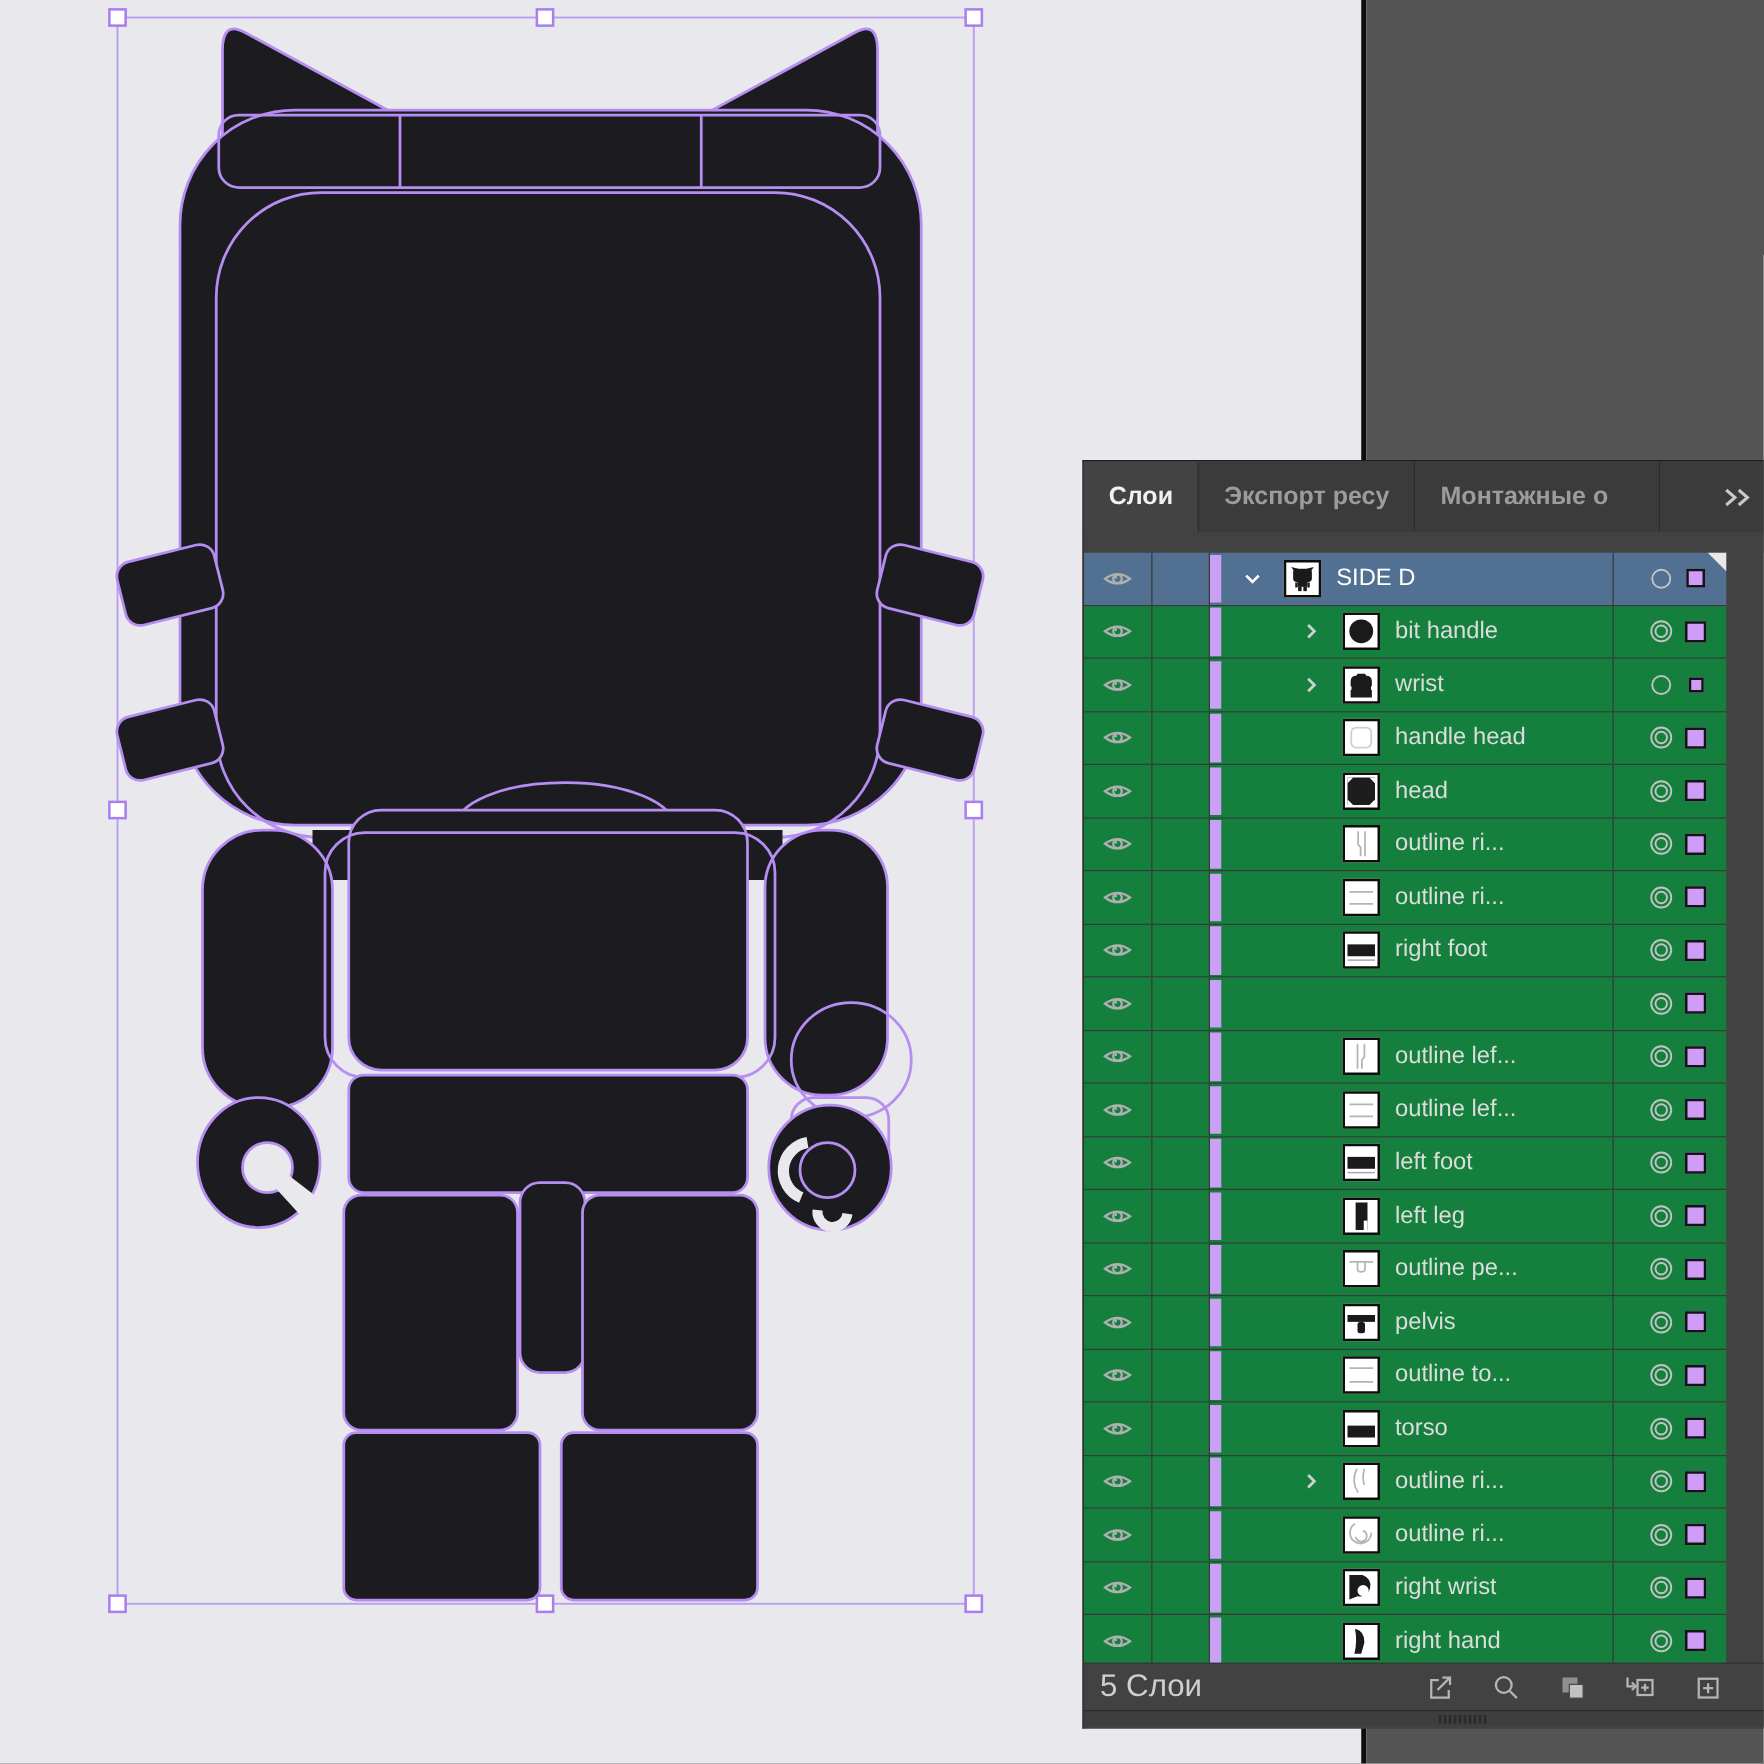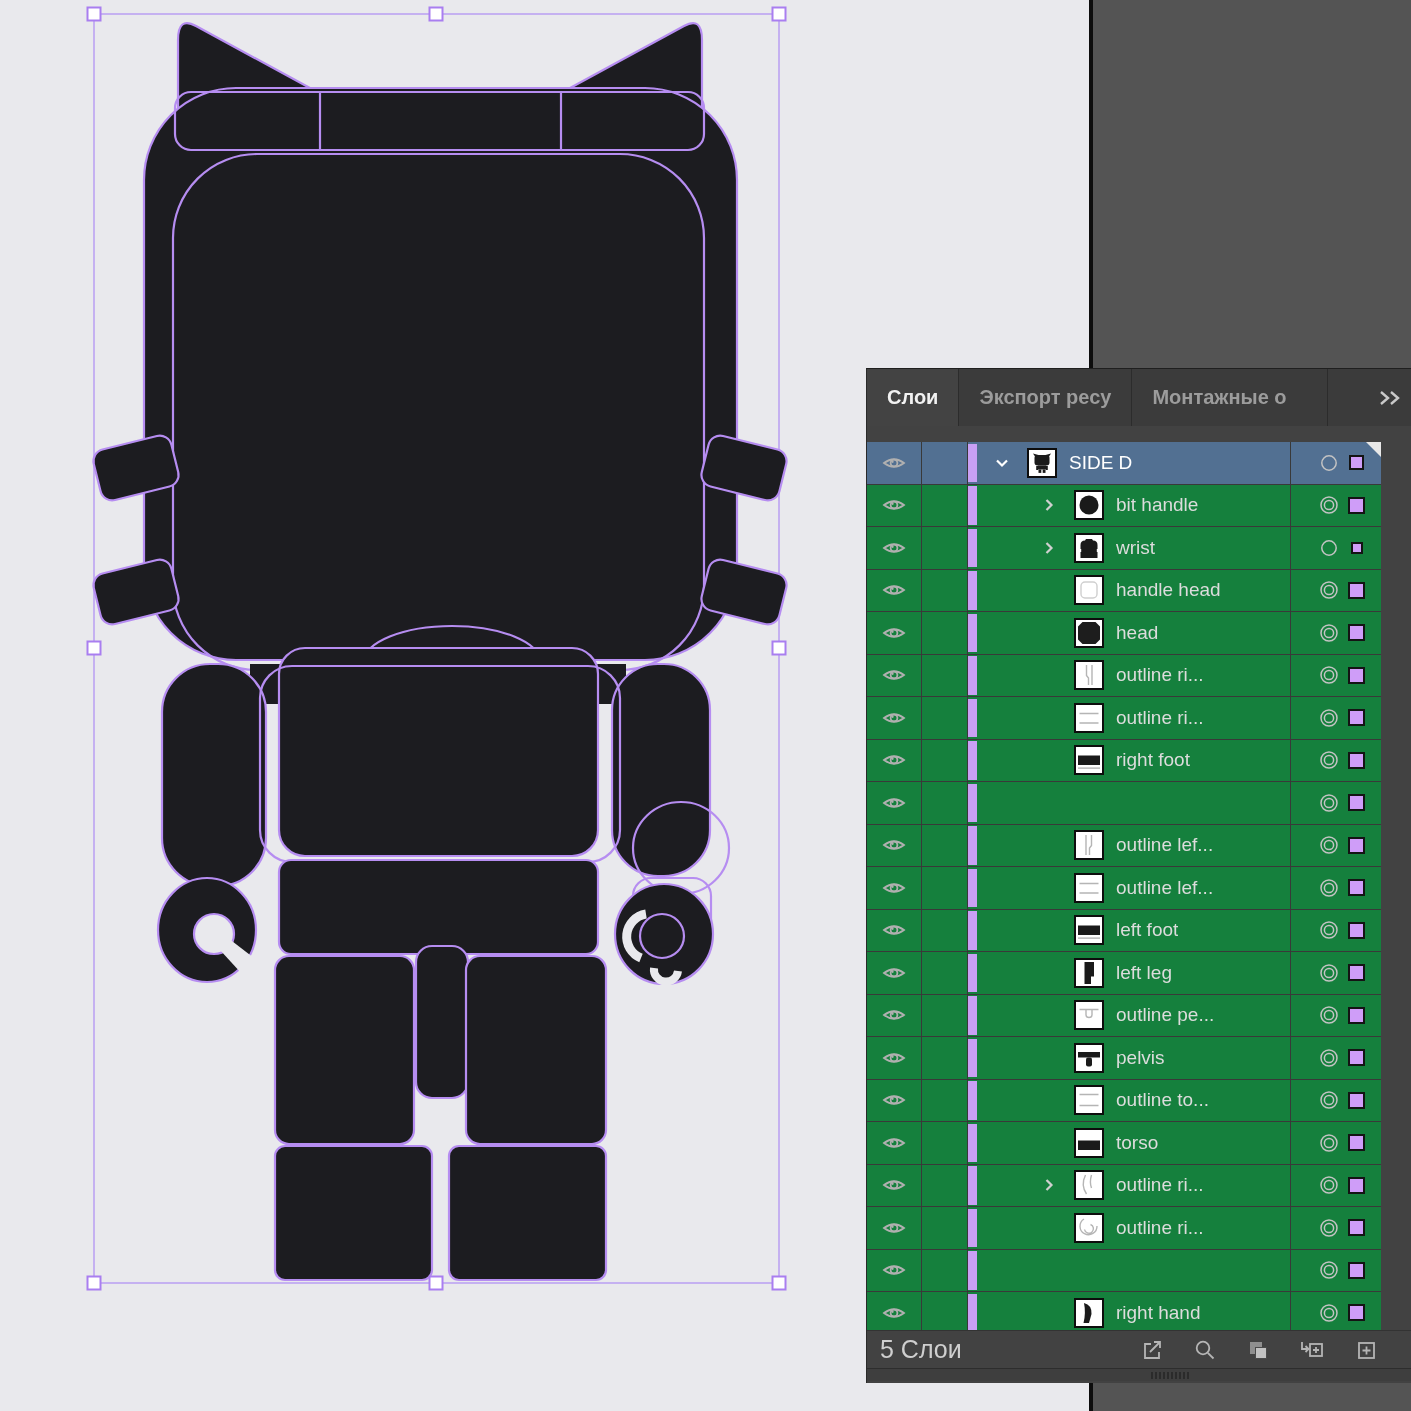--- a/index.html
+++ b/index.html
@@ -704,20 +704,30 @@
             </div>
           </div>
           <div class="row">
             <div class="cell-eye">
               <svg width="24" height="16">
                 <use href="#sym-eye"></use>
               </svg>
             </div>
             <div class="cell-lock"></div>
             <div class="colorbar"></div>
+            <div class="content">
+              <div class="chev" style="margin-left: 62px;"></div>
+              <div class="thumb">
+                <svg width="24" height="24" viewBox="0 0 24 24" stroke-width="1.4">
+                  <path fill="#1a1a1a" d="M2.5,2 H13 Q21,5 19,13 Q17,20 9,19 L2.5,21.5 Z"></path>
+                  <circle fill="#fff" cx="13.5" cy="14.5" r="4.5"></circle>
+                </svg>
+              </div>
+              <span class="lname">right wrist</span>
+            </div>
             <div class="rcluster">
               <span class="tgt">
                 <svg width="20" height="20" viewBox="0 0 20 20">
                   <circle cx="10" cy="10" r="8" fill="none" stroke="#c3c3c3" stroke-width="1.5"></circle>
                   <circle cx="10" cy="10" r="4.6" fill="none" stroke="#c3c3c3" stroke-width="1.5"></circle>
                 </svg>
               </span>
               <span class="selsq large"></span>
             </div>
           </div>

